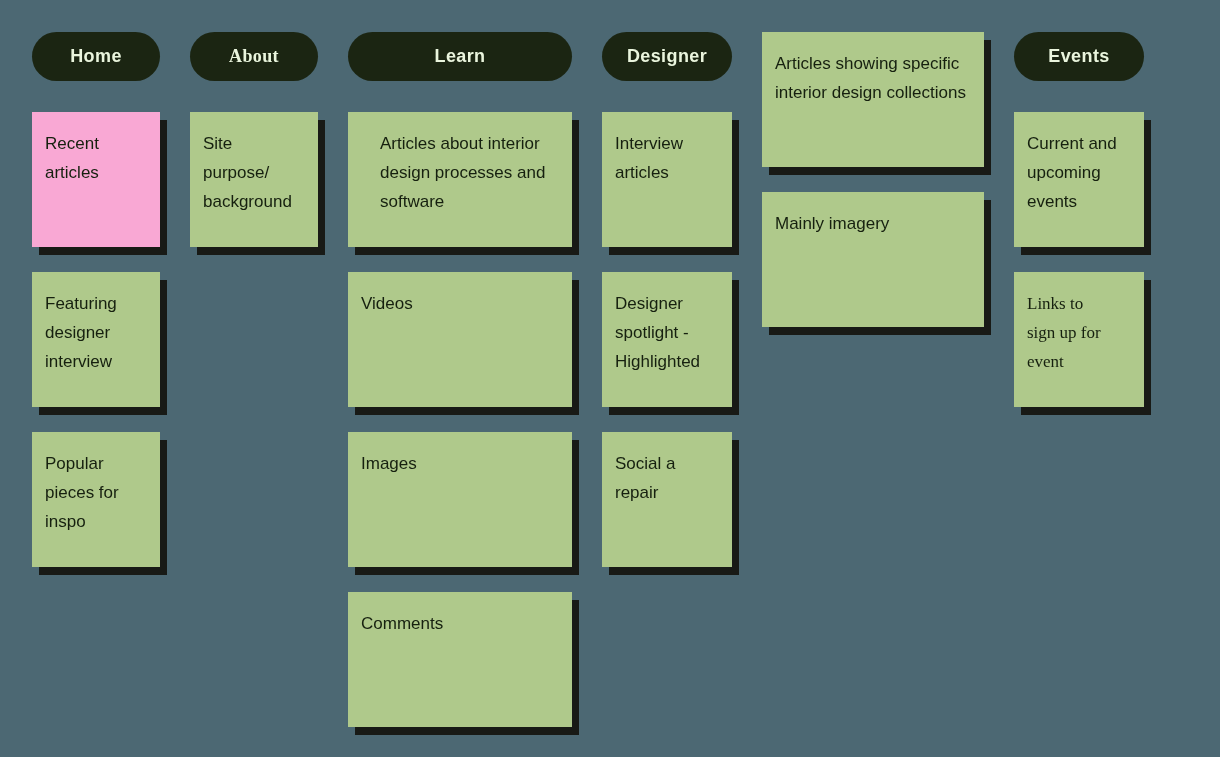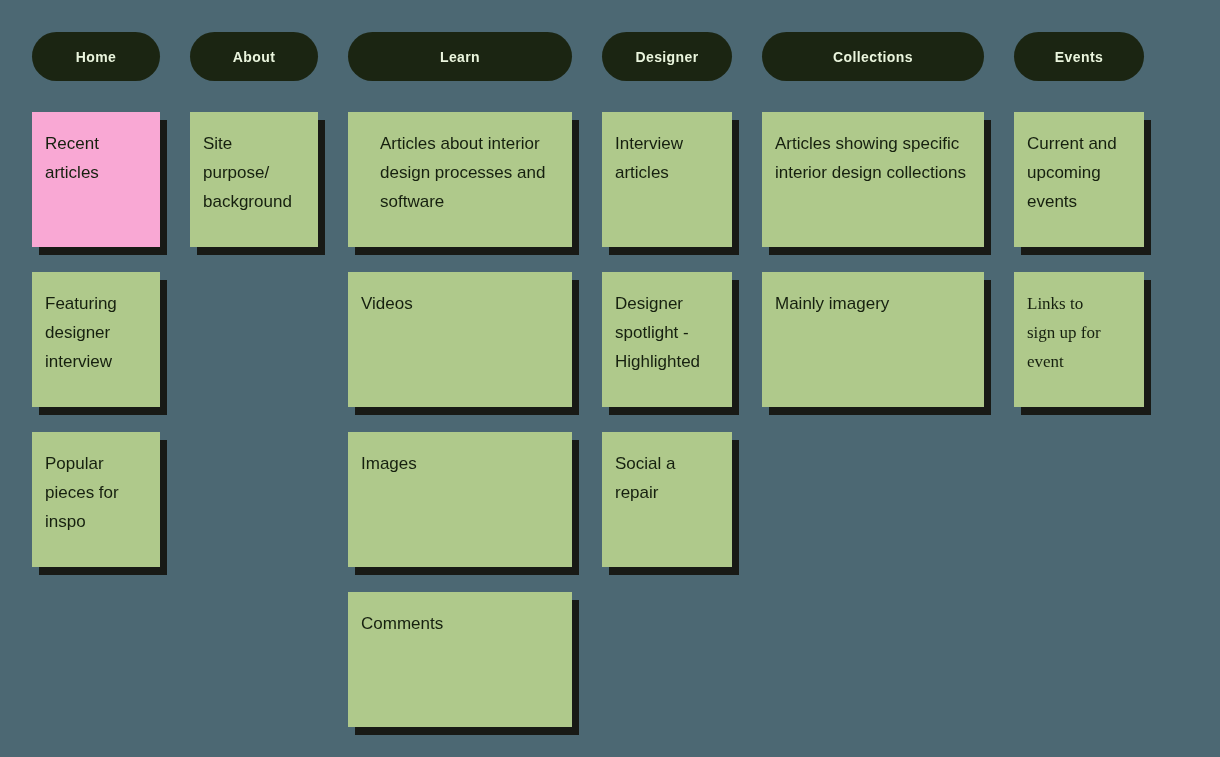--- a/index.html
+++ b/index.html
@@ -34,21 +34,21 @@
 
   
   .pill {
     height: 49px;
     border-radius: 26px;
     background: #1b2512;
     color: #eaf5dd;
     display: flex;
     align-items: center;
     justify-content: center;
-    font-size: 14px;
+    font-size: 18px;
     font-weight: bold;
     letter-spacing: 0.4px;
     margin-bottom: 31px;
     box-sizing: border-box;
     user-select: none;
   }
 
   
   .card-slot {
     height: 135px;
@@ -96,21 +96,21 @@
       <div class="card-slot">
         <div class="card" style="background: rgb(175, 201, 139); color: rgb(22, 32, 15); box-shadow: rgb(24, 26, 22) 7px 8px 0px 0px;">
           <span class="card-text">Popular
 pieces for
 inspo</span>
         </div>
       </div>
       <div class="card-slot empty"></div>
     </div>
     <div class="column" style="width: 128px;">
-      <div class="pill" style="background: rgb(27, 37, 18); color: rgb(234, 245, 221);">About</div>
+      <div class="pill" style="background: rgb(27, 37, 18); color: rgb(234, 245, 221); font-family: Liberation Serif, serif;">About</div>
       <div class="card-slot">
         <div class="card" style="background: rgb(175, 201, 139); color: rgb(22, 32, 15); box-shadow: rgb(24, 26, 22) 7px 8px 0px 0px;">
           <span class="card-text">Site
 purpose/
 background</span>
         </div>
       </div>
       <div class="card-slot empty"></div>
       <div class="card-slot empty"></div>
     </div>
@@ -154,21 +154,20 @@
       </div>
       <div class="card-slot">
         <div class="card" style="background: rgb(175, 201, 139); color: rgb(22, 32, 15); box-shadow: rgb(24, 26, 22) 7px 8px 0px 0px;">
           <span class="card-text">Social a
 repair</span>
         </div>
       </div>
       <div class="card-slot empty"></div>
     </div>
     <div class="column" style="width: 222px;">
-      <div class="pill" style="background: rgb(27, 37, 18); color: rgb(234, 245, 221);">Collections</div>
       <div class="card-slot">
         <div class="card" style="background: rgb(175, 201, 139); color: rgb(22, 32, 15); box-shadow: rgb(24, 26, 22) 7px 8px 0px 0px;">
           <span class="card-text">Articles showing specific interior design collections</span>
         </div>
       </div>
       <div class="card-slot">
         <div class="card" style="background: rgb(175, 201, 139); color: rgb(22, 32, 15); box-shadow: rgb(24, 26, 22) 7px 8px 0px 0px;">
           <span class="card-text">Mainly imagery</span>
         </div>
       </div>

